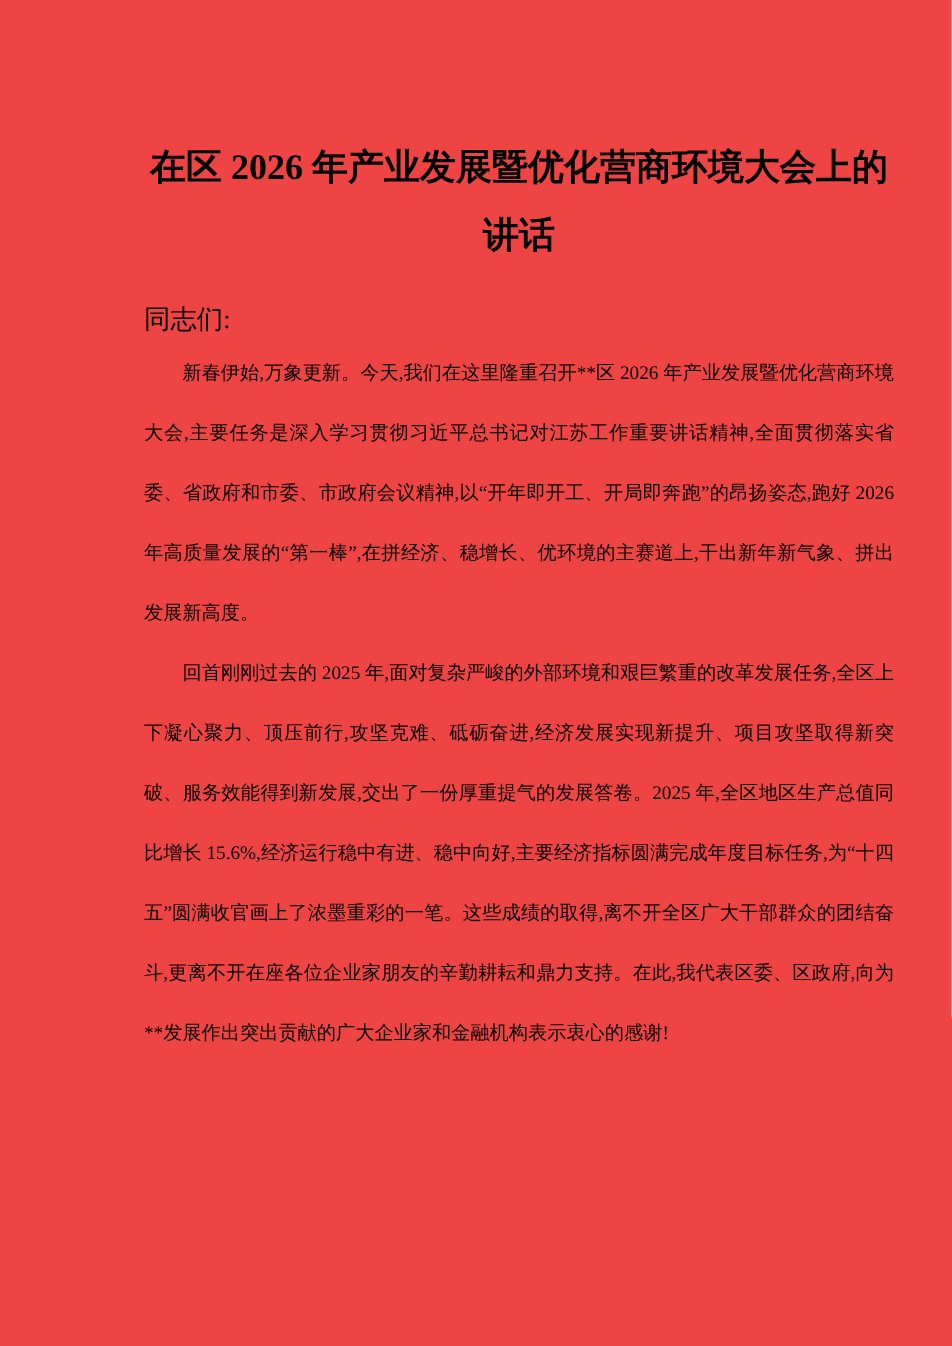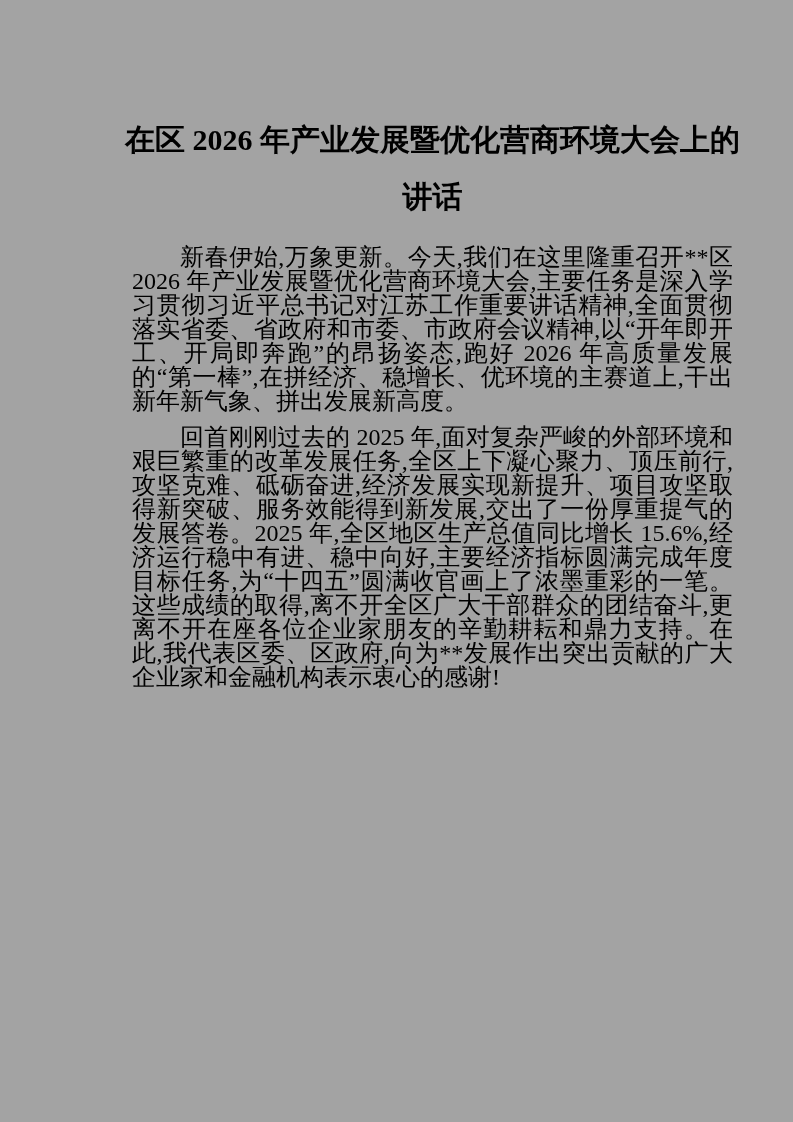--- a/index.html
+++ b/index.html
@@ -12,49 +12,50 @@
     height: 1122px;
     overflow: hidden;
     font-family: "Liberation Serif", "DejaVu Serif", serif;
     color: #000000;
   }
   .page {
     box-sizing: border-box;
     width: 793px;
     height: 1122px;
     padding: 111px 48px 0 120px;
-    background: #a3a3a3;
+    background: #ef4444;
   }
   .doc-title {
     margin: 0 0 20px 0;
     font-size: 30px;
     font-weight: bold;
     line-height: 57px;
     text-align: center;
     color: #000000;
   }
   .salutation {
     font-size: 22px;
     line-height: 42px;
     margin: 0;
     text-align: justify;
   }
   .para {
-    font-size: 24px;
-    line-height: 24px;
-    margin: 12px;
+    font-size: 16px;
+    line-height: 50px;
+    margin: 0;
     text-indent: 2em;
     text-align: justify;
     text-justify: inter-ideograph;
     word-break: break-all;
   }
 </style>
 </head>
 <body>
 
 <div class="page">
   <h1 class="doc-title">在区 2026 年产业发展暨优化营商环境大会上的讲话</h1>
 
+  <p class="salutation">同志们:</p>
 
   <p class="para">新春伊始,万象更新。今天,我们在这里隆重召开**区 2026 年产业发展暨优化营商环境大会,主要任务是深入学习贯彻习近平总书记对江苏工作重要讲话精神,全面贯彻落实省委、省政府和市委、市政府会议精神,以“开年即开工、开局即奔跑”的昂扬姿态,跑好 2026 年高质量发展的“第一棒”,在拼经济、稳增长、优环境的主赛道上,干出新年新气象、拼出发展新高度。</p>
 
   <p class="para">回首刚刚过去的 2025 年,面对复杂严峻的外部环境和艰巨繁重的改革发展任务,全区上下凝心聚力、顶压前行,攻坚克难、砥砺奋进,经济发展实现新提升、项目攻坚取得新突破、服务效能得到新发展,交出了一份厚重提气的发展答卷。2025 年,全区地区生产总值同比增长 15.6%,经济运行稳中有进、稳中向好,主要经济指标圆满完成年度目标任务,为“十四五”圆满收官画上了浓墨重彩的一笔。这些成绩的取得,离不开全区广大干部群众的团结奋斗,更离不开在座各位企业家朋友的辛勤耕耘和鼎力支持。在此,我代表区委、区政府,向为**发展作出突出贡献的广大企业家和金融机构表示衷心的感谢!</p>
 </div>
 
 </body></html>

